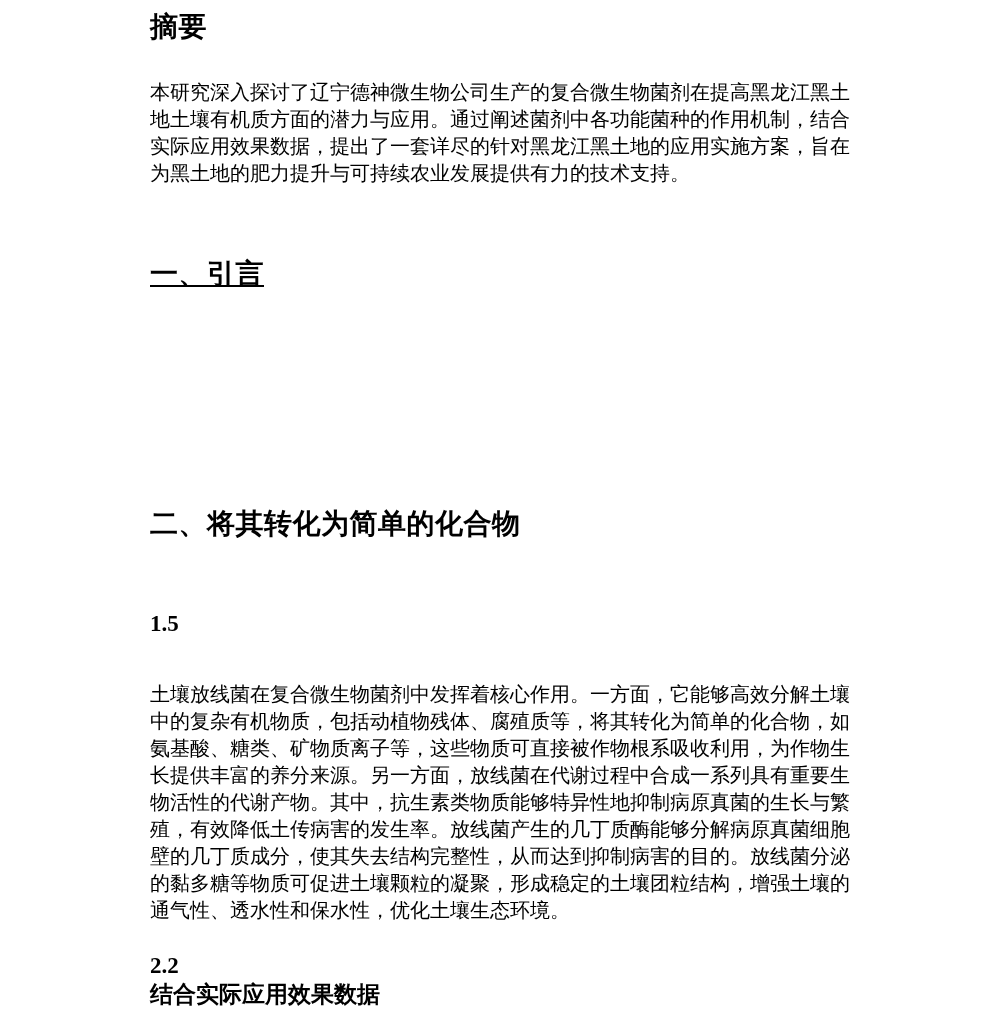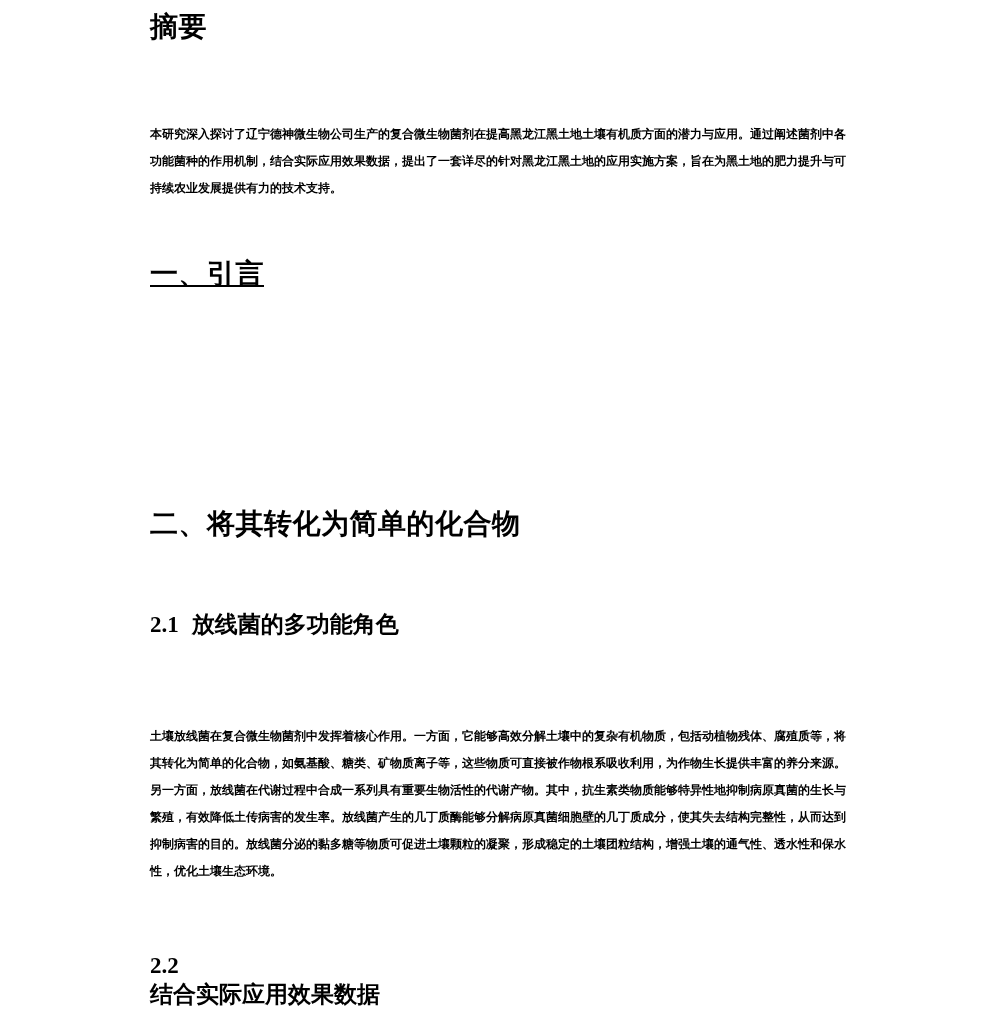--- a/index.html
+++ b/index.html
@@ -34,27 +34,26 @@
     font-weight: 700;
     display: flex;
     align-items: baseline;
   }
   .h-sub .sub-number {
     font-family: "Liberation Serif", serif;
     font-weight: 700;
     margin-right: 13px;
   }
   .body-para {
-    font-size: 12px;
+    font-size: 20px;
     line-height: 27px;
-    font-weight: 700;
+    font-weight: 400;
     text-align: left;
     word-break: break-all;
     overflow-wrap: anywhere;
-    margin-top: 42px;
   }
   
   #abstract-heading      { top: 10px; }
   #abstract-paragraph    { top: 79px; }
   #intro-heading         { top: 257px; text-decoration: underline; }
   #intro-paragraph       { top: 313px; }
   #mechanism-heading     { top: 507px; }
   #sub-2-1-heading       { top: 610px; }
   #actino-paragraph      { top: 681px; }
   #sub-2-2-heading       { top: 952px; flex-direction: column; }
@@ -67,22 +66,21 @@
   <h2 class="doc-block h-section" id="abstract-heading">摘要</h2>
 
   <p class="doc-block body-para" id="abstract-paragraph">本研究深入探讨了辽宁德神微生物公司生产的复合微生物菌剂在提高黑龙江黑土地土壤有机质方面的潜力与应用。通过阐述菌剂中各功能菌种的作用机制，结合实际应用效果数据，提出了一套详尽的针对黑龙江黑土地的应用实施方案，旨在为黑土地的肥力提升与可持续农业发展提供有力的技术支持。</p>
 
   <h2 class="doc-block h-section" id="intro-heading">一、引言</h2>
 
 
   <h2 class="doc-block h-section" id="mechanism-heading">二、将其转化为简单的化合物</h2>
 
   <h3 class="doc-block h-sub" id="sub-2-1-heading">
-    <span class="sub-number">2.1</span>
-    <span class="sub-title">放线菌的多功能角色</span>
+    <span class="sub-number">1.5</span>
   </h3>
 
   <p class="doc-block body-para" id="actino-paragraph">土壤放线菌在复合微生物菌剂中发挥着核心作用。一方面，它能够高效分解土壤中的复杂有机物质，包括动植物残体、腐殖质等，将其转化为简单的化合物，如氨基酸、糖类、矿物质离子等，这些物质可直接被作物根系吸收利用，为作物生长提供丰富的养分来源。另一方面，放线菌在代谢过程中合成一系列具有重要生物活性的代谢产物。其中，抗生素类物质能够特异性地抑制病原真菌的生长与繁殖，有效降低土传病害的发生率。放线菌产生的几丁质酶能够分解病原真菌细胞壁的几丁质成分，使其失去结构完整性，从而达到抑制病害的目的。放线菌分泌的黏多糖等物质可促进土壤颗粒的凝聚，形成稳定的土壤团粒结构，增强土壤的通气性、透水性和保水性，优化土壤生态环境。</p>
 
   <h3 class="doc-block h-sub" id="sub-2-2-heading">
     <span class="sub-number">2.2</span>
     <span class="sub-title">结合实际应用效果数据</span>
   </h3>
 
 </div>

